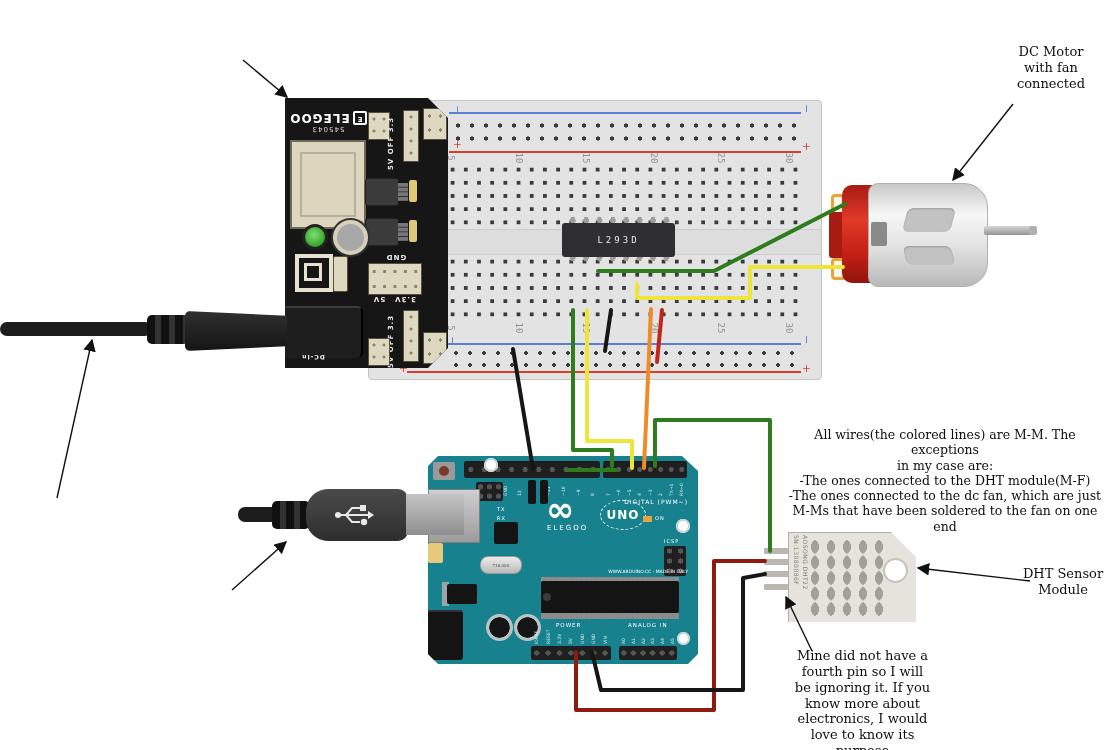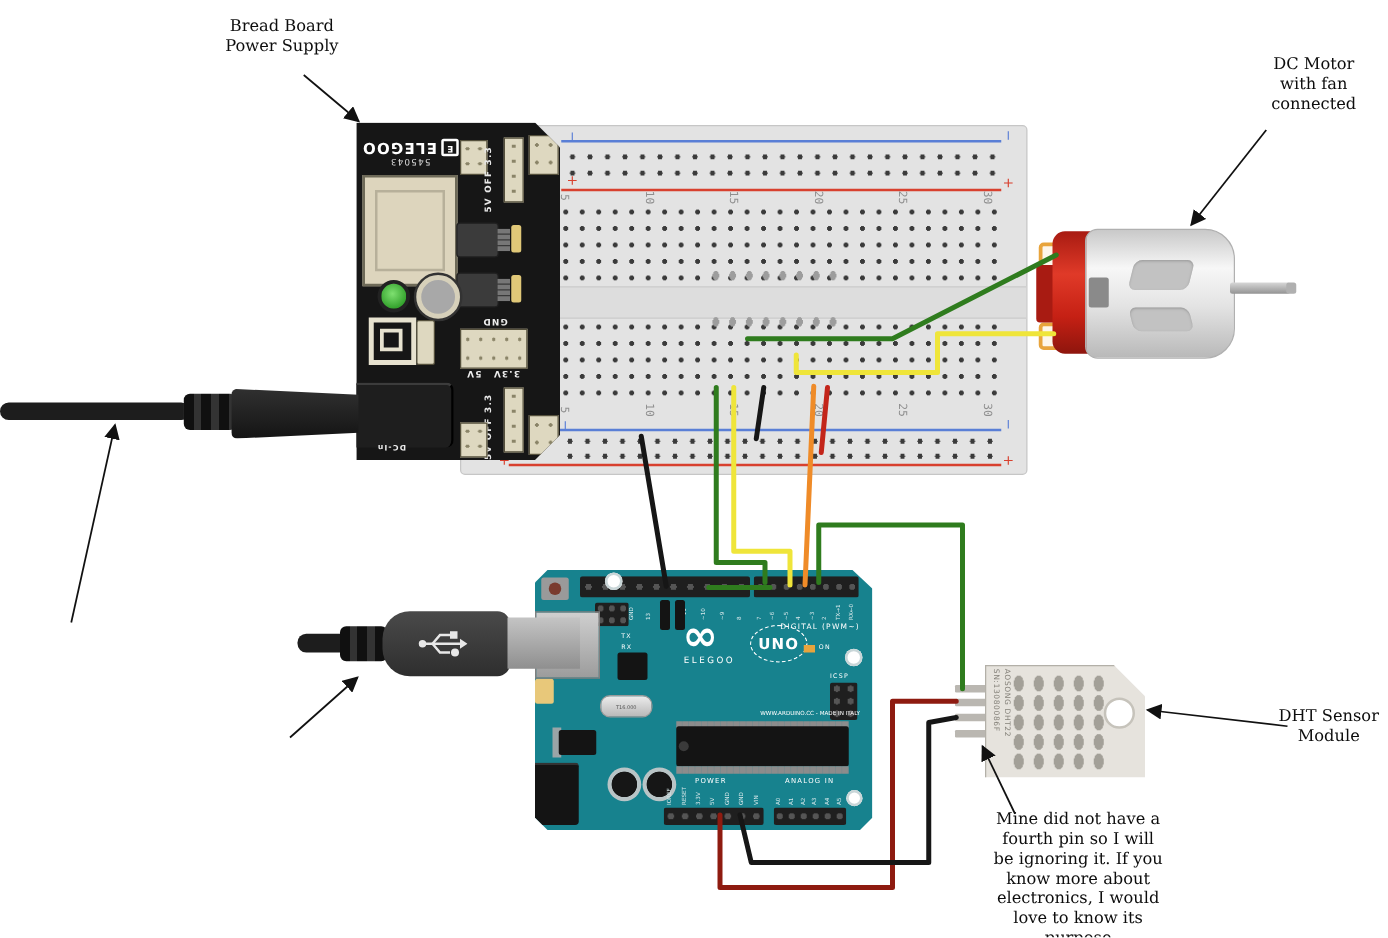--- a/index.html
+++ b/index.html
@@ -188,20 +188,23 @@
   <div class="mot-cap"></div>
   <div class="mot-body"></div>
   <div class="abs" style="left:871px;top:222px;width:16px;height:24px;background:#8a8a8a;border-radius:2px;"></div>
   <div class="mot-notch" style="left:905px;top:208px;width:48px;height:24px;transform:skewX(-14deg);"></div>
   <div class="mot-notch" style="left:905px;top:246px;width:48px;height:19px;transform:skewX(14deg);"></div>
   <div class="mot-shaft"></div>
   <div class="abs" style="left:1029px;top:226px;width:8px;height:9px;background:#b0b0b0;border-radius:2px;"></div>
 
   <div class="chip-legs" style="top:216px;"></div>
   <div class="chip-legs" style="top:253px;"></div>
+  <div class="chip-body">
+      <span>L293D</span>
+    </div>
 
   <div class="abs uno">
     <div class="strip" style="left:36px;top:5px;width:136px;height:17px;background-size:13.6px 17px;"></div>
     <div class="strip" style="left:175px;top:5px;width:84px;height:17px;background-size:10.5px 17px;"></div>
     <div class="pinlbls" style="left:36px;top:24px;width:136px;height:16px;">
         <span></span>
         <span></span>
         <span>AREF</span>
         <span>GND</span>
         <span>13</span>
@@ -332,25 +335,28 @@
       <polyline points="576,652 576,710 714,710 714,561 765,561" fill="none" stroke="#8e1b10" stroke-width="4" stroke-linecap="round" stroke-linejoin="round"></polyline>
       <polyline points="592,652 601,690 743,690 743,578 765,574" fill="none" stroke="#161616" stroke-width="4" stroke-linecap="round" stroke-linejoin="round"></polyline>
       <line x1="243" y1="60" x2="287" y2="97" stroke="#111" stroke-width="1.4" marker-end="url(#ah)"></line>
       <line x1="1013" y1="104" x2="953" y2="180" stroke="#111" stroke-width="1.4" marker-end="url(#ah)"></line>
       <line x1="57" y1="498" x2="92" y2="340" stroke="#111" stroke-width="1.4" marker-end="url(#ah)"></line>
       <line x1="232" y1="590" x2="286" y2="542" stroke="#111" stroke-width="1.4" marker-end="url(#ah)"></line>
       <line x1="1030" y1="581" x2="918" y2="568" stroke="#111" stroke-width="1.4" marker-end="url(#ah)"></line>
       <line x1="812" y1="651" x2="786" y2="597" stroke="#111" stroke-width="1.4" marker-end="url(#ah)"></line>
     </svg>
 
-  <div class="note z50" style="left:148px;top:14px;width:155px;">Bread Board
-Power Supply</div>
   <div class="note z50" style="left:990px;top:44px;width:122px;">DC Motor
 with fan
 connected</div>
+  <div class="note note-sm z50" style="left:780px;top:427px;width:330px;">All wires(the colored lines) are M-M. The exceptions
+in my case are:
+-The ones connected to the DHT module(M-F)
+-The ones connected to the dc fan, which are just
+M-Ms that have been soldered to the fan on one end</div>
   <div class="note z50" style="left:1018px;top:566px;width:90px;">DHT Sensor
 Module</div>
   <div class="note z50" style="left:790px;top:648px;width:145px;">Mine did not have a
 fourth pin so I will
 be ignoring it. If you
 know more about
 electronics, I would
 love to know its
 purpose</div>
 </div>

